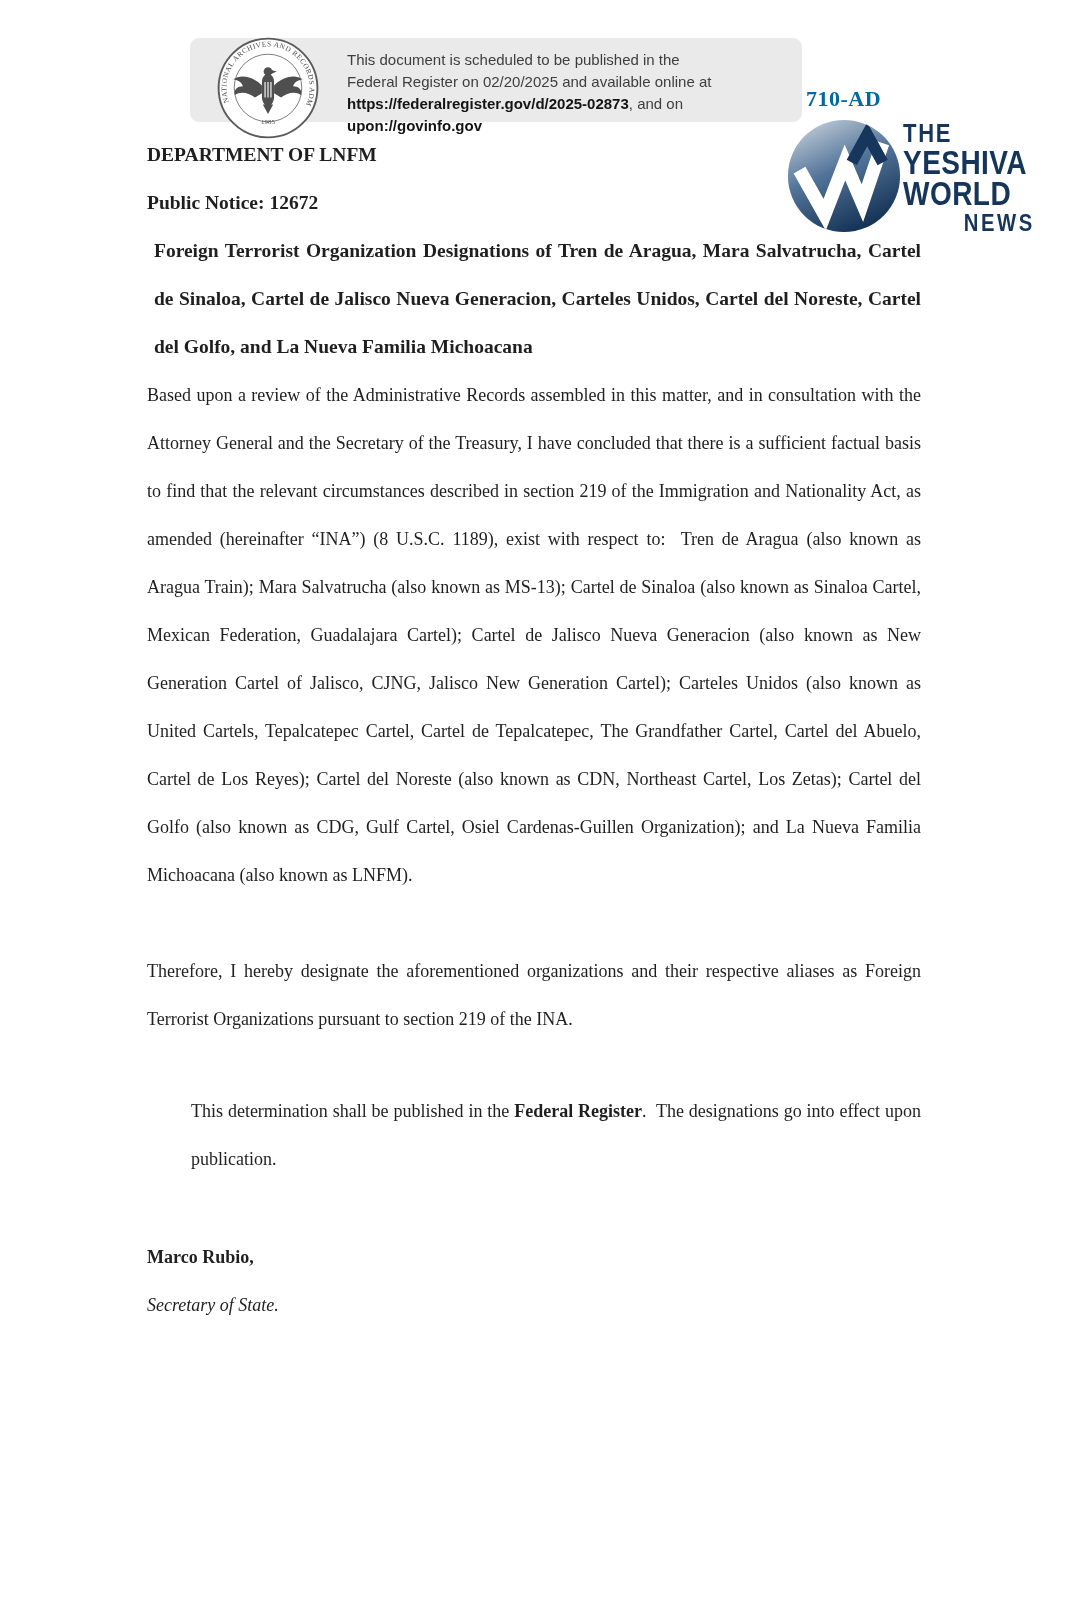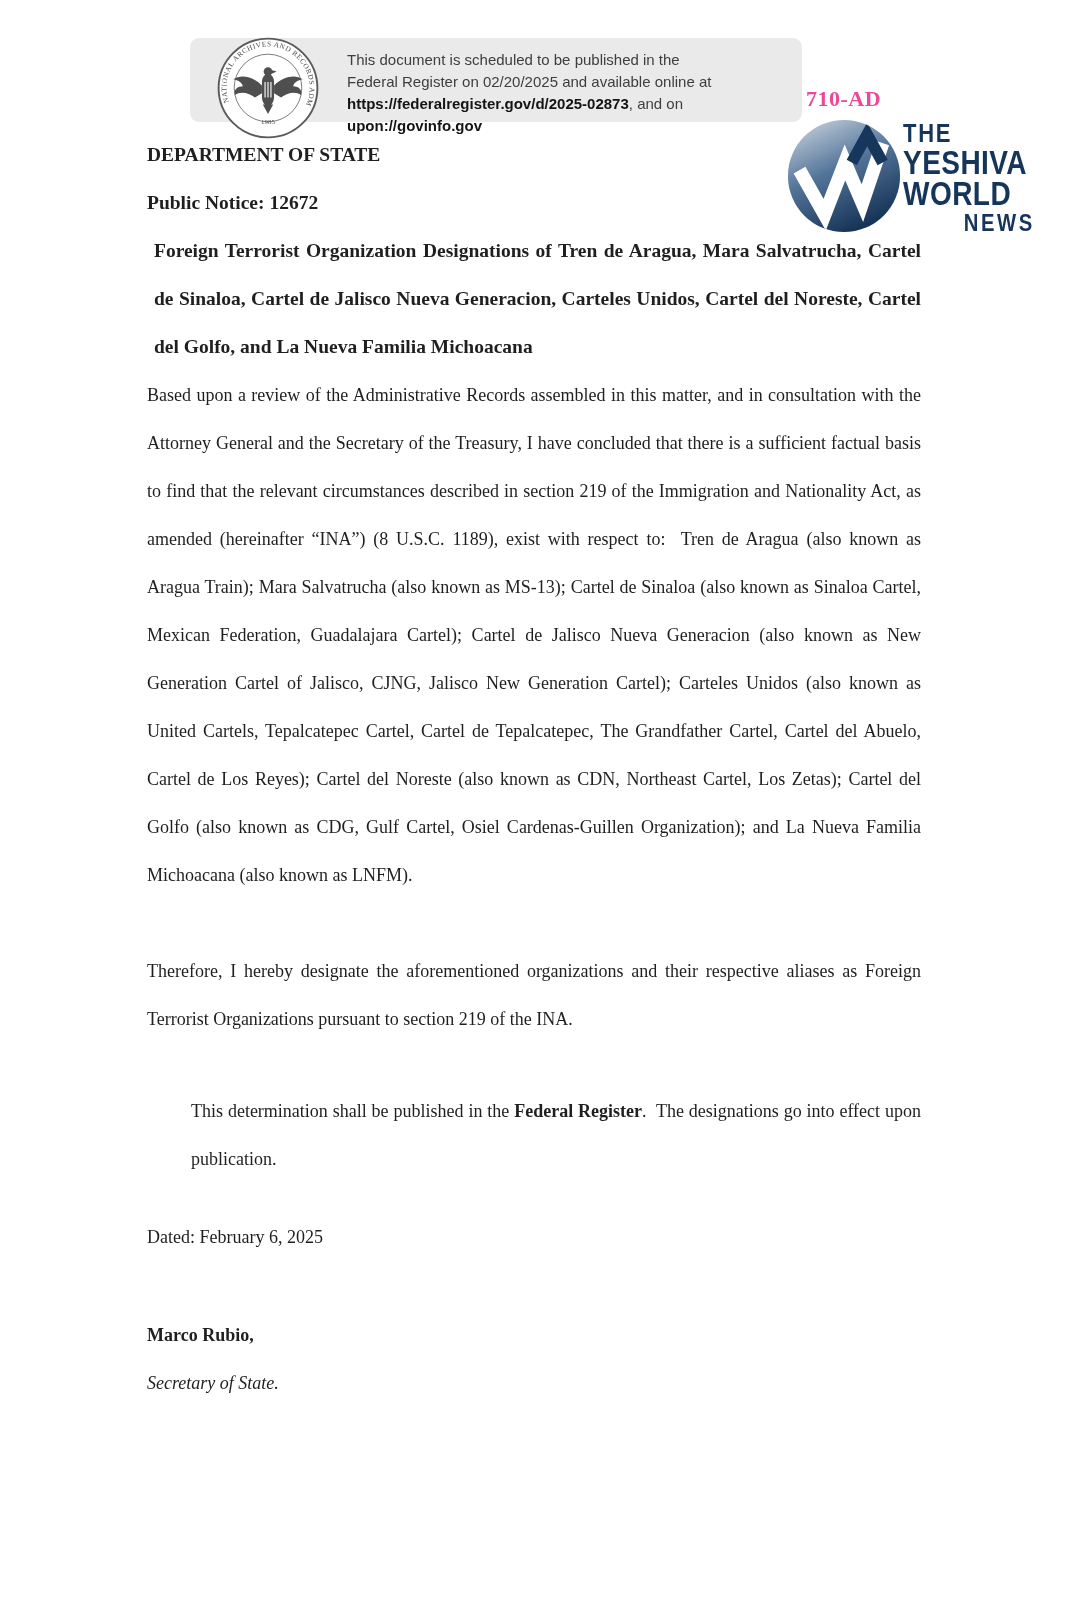--- a/index.html
+++ b/index.html
@@ -15,21 +15,21 @@
   }
   .banner-text {
     position:absolute; left:347px; top:49px; width:450px;
     font-family:"Liberation Sans",sans-serif; font-size:15px; line-height:22px;
     color:#3e3e3e;
   }
   .blink { font-weight:bold; color:#141414; text-decoration:none; cursor:pointer; }
   .seal { position:absolute; left:216px; top:36px; width:104px; height:104px; }
   .doc-code {
     position:absolute; left:806px; top:86px;
-    font-weight:bold; font-size:22px; color:#ec4899; letter-spacing:0.5px;
+    font-weight:bold; font-size:22px; color:#0369a1; letter-spacing:0.5px;
   }
   
   .globe { position:absolute; left:786px; top:118px; width:116px; height:116px; }
   .logo-text {
     position:absolute; left:903px; top:120px; width:132px;
     color:#16355a; font-family:"Liberation Sans",sans-serif; font-weight:bold;
   }
   .lt-the  { font-size:25px; line-height:27px; letter-spacing:2px; transform:scaleX(0.88); transform-origin:0 50%; }
   .lt-big  { font-size:33px; line-height:31px; letter-spacing:0.5px; transform:scaleX(0.85); transform-origin:0 50%; }
   .lt-news { font-size:23px; line-height:29px; letter-spacing:3px; text-align:right; transform:scaleX(0.88); transform-origin:100% 50%; }
@@ -106,28 +106,27 @@
     </g>
   </svg>
   <div class="logo-text">
     <div class="lt-the">THE</div>
     <div class="lt-big">YESHIVA</div>
     <div class="lt-big">WORLD</div>
     <div class="lt-news">NEWS</div>
   </div>
 
   <div class="content">
-    <div class="h">DEPARTMENT OF STATE</div>
+    <div class="h">DEPARTMENT OF LNFM</div>
     <div class="h">Public Notice: 12672</div>
     <div class="title">Foreign Terrorist Organization Designations of Tren de Aragua, Mara Salvatrucha, Cartel de Sinaloa, Cartel de Jalisco Nueva Generacion, Carteles Unidos, Cartel del Noreste, Cartel del Golfo, and La Nueva Familia Michoacana</div>
 
     <p class="body p1">Based upon a review of the Administrative Records assembled in this matter, and in consultation with the Attorney General and the Secretary of the Treasury, I have concluded that there is a sufficient factual basis to find that the relevant circumstances described in section 219 of the Immigration and Nationality Act, as amended (hereinafter “INA”) (8 U.S.C. 1189), exist with respect to:&nbsp; Tren de Aragua (also known as Aragua Train); Mara Salvatrucha (also known as MS-13); Cartel de Sinaloa (also known as Sinaloa Cartel, Mexican Federation, Guadalajara Cartel); Cartel de Jalisco Nueva Generacion (also known as New Generation Cartel of Jalisco, CJNG, Jalisco New Generation Cartel); Carteles Unidos (also known as United Cartels, Tepalcatepec Cartel, Cartel de Tepalcatepec, The Grandfather Cartel, Cartel del Abuelo, Cartel de Los Reyes); Cartel del Noreste (also known as CDN, Northeast Cartel, Los Zetas); Cartel del Golfo (also known as CDG, Gulf Cartel, Osiel Cardenas-Guillen Organization); and La Nueva Familia Michoacana (also known as LNFM).</p>
 
     <p class="body p2">Therefore, I hereby designate the aforementioned organizations and their respective aliases as Foreign Terrorist Organizations pursuant to section 219 of the INA.</p>
 
     <p class="body p3"><span>This determination shall be published in the </span><b>Federal Register</b><span>.&nbsp; The designations go into effect upon publication.</span></p>
 
-    <div class="dated">Dated: February 6, 2025</div>
     <div class="sig-name">Marco Rubio,</div>
     <div class="sig-title">Secretary of State.</div>
   </div>
 
 </div>
 
 </body></html>

